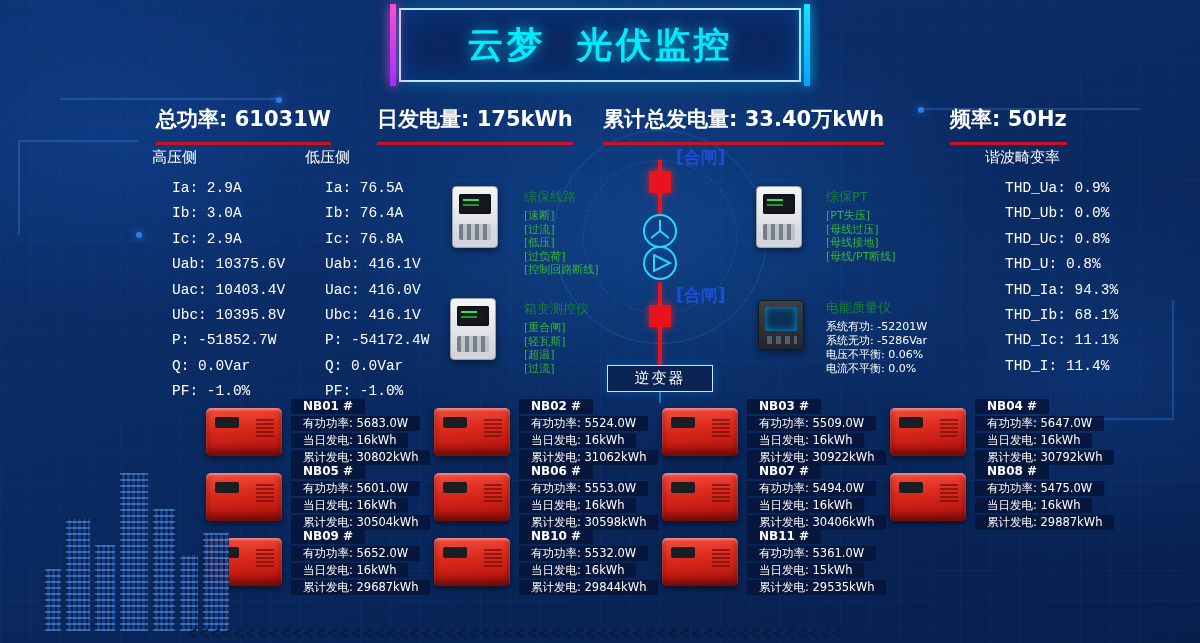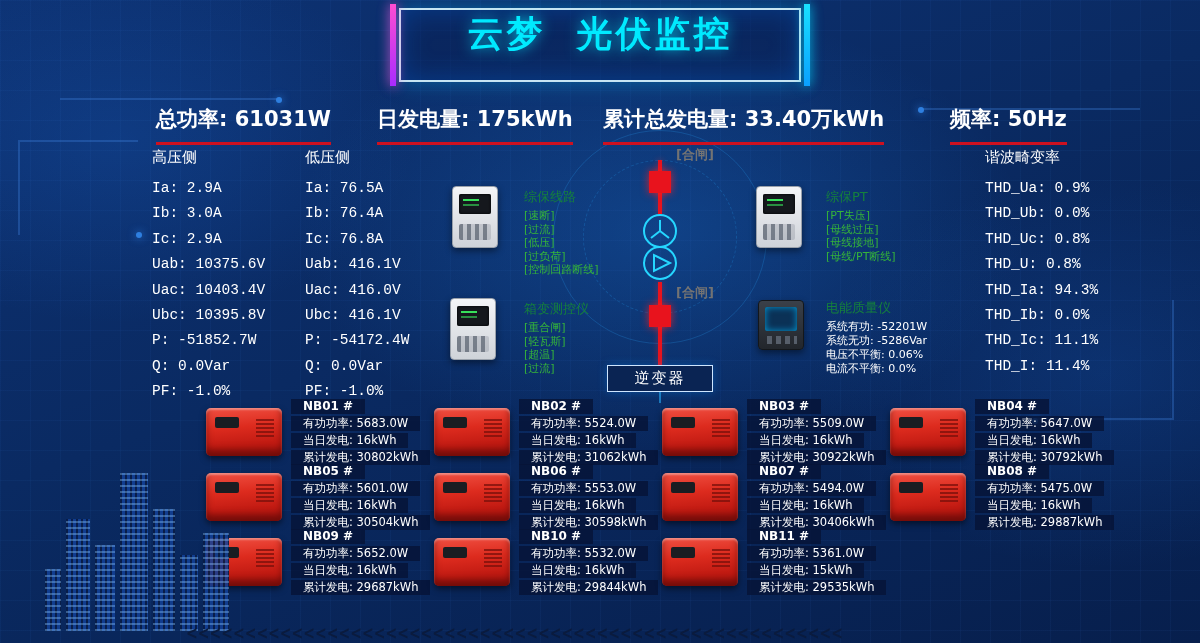--- a/index.html
+++ b/index.html
@@ -25,21 +25,21 @@
   .trace { position:absolute; border:0 solid rgba(70,140,235,.30); }
   .node { position:absolute; width:6px; height:6px; border-radius:50%;
           background:#2e7fe0; box-shadow:0 0 9px #2e7fe0; }
   .ring { position:absolute; border-radius:50%; border:1px solid rgba(40,170,255,.22); }
 
   
   .header-box {
     position:absolute; left:399px; top:8px; width:402px; height:74px;
     border:2px solid rgba(215,245,255,.92); background:rgba(8,28,78,.40);
     box-shadow:0 0 20px rgba(0,200,255,.35), inset 0 0 28px rgba(0,120,255,.28);
-    display:flex; justify-content:center;
+    display:flex; align-items:center; justify-content:center;
   }
   .header-box::before {
     content:""; position:absolute; left:-11px; top:-6px; bottom:-6px; width:6px;
     background:linear-gradient(180deg,#ff4dd2,#a82bff);
     box-shadow:0 0 12px rgba(255,80,220,.85);
   }
   .header-box::after {
     content:""; position:absolute; right:-11px; top:-6px; bottom:-6px; width:6px;
     background:linear-gradient(180deg,#19e0ff,#0aa0ff);
     box-shadow:0 0 12px rgba(0,220,255,.85);
@@ -49,27 +49,27 @@
     white-space:pre; text-shadow:0 0 14px rgba(0,230,255,.75);
   }
 
   
   .stat { position:absolute; top:105px; font-size:21px; font-weight:bold;
           padding-bottom:9px; border-bottom:3px solid #cd1120; white-space:nowrap; }
 
   
   .meter-col { position:absolute; font-size:14.5px;font-family:Liberation Mono, monospace; }
   .col-title { font-size:15px; margin-bottom:9px; }
-  .meter-row { line-height:25.4px; white-space:nowrap; }
+  .meter-row { line-height:25.4px; white-space:nowrap;margin-left:20px; }
 
   
   .sld-line { position:absolute; width:4px; background:#e8131d; box-shadow:0 0 6px rgba(255,40,40,.45); }
   .breaker  { position:absolute; width:22px; height:22px; background:#e8131d;
               box-shadow:0 0 9px rgba(255,30,30,.8); cursor:pointer; }
-  .close-label { position:absolute; color:#737373; font-size:13px; font-weight:bold; white-space:nowrap; }
+  .close-label { position:absolute; color:#1d4ed8; font-size:17px; font-weight:bold; white-space:nowrap; }
   .transformer { position:absolute; }
   .inv-box {
     position:absolute; left:607px; top:365px; width:106px; height:27px;
     border:1px solid #cfe6ff; background:#0a2453; display:flex; align-items:center;
     justify-content:center; font-size:15px; letter-spacing:2px;
     box-shadow:0 0 10px rgba(0,140,255,.35);
   }
   .bus-down { position:absolute; left:659px; top:392px; width:2px; height:11px; background:rgba(40,180,255,.55); }
 
   
@@ -193,21 +193,21 @@
 
   <section class="meter-col" style="left:985px;top:148px;">
     <div class="col-title">谐波畸变率</div>
     <div>
 
     <div class="meter-row">THD_Ua: 0.9%</div>
         <div class="meter-row">THD_Ub: 0.0%</div>
         <div class="meter-row">THD_Uc: 0.8%</div>
         <div class="meter-row">THD_U: 0.8%</div>
         <div class="meter-row">THD_Ia: 94.3%</div>
-        <div class="meter-row">THD_Ib: 0.0%</div>
+        <div class="meter-row">THD_Ib: 68.1%</div>
         <div class="meter-row">THD_Ic: 11.1%</div>
         <div class="meter-row">THD_I: 11.4%</div>
       </div>
   </section>
 
   <div class="sld-line" style="left:658px;top:160px;height:54px;"></div>
   <div class="sld-line" style="left:658px;top:282px;height:84px;"></div>
   <div class="close-label" style="left:676px;top:146px;">[合闸]</div>
   <div class="breaker" style="left:649px;top:171px;"></div>
   <svg class="transformer" style="left:628px;top:212px;" width="64" height="72" viewBox="0 0 64 72">

